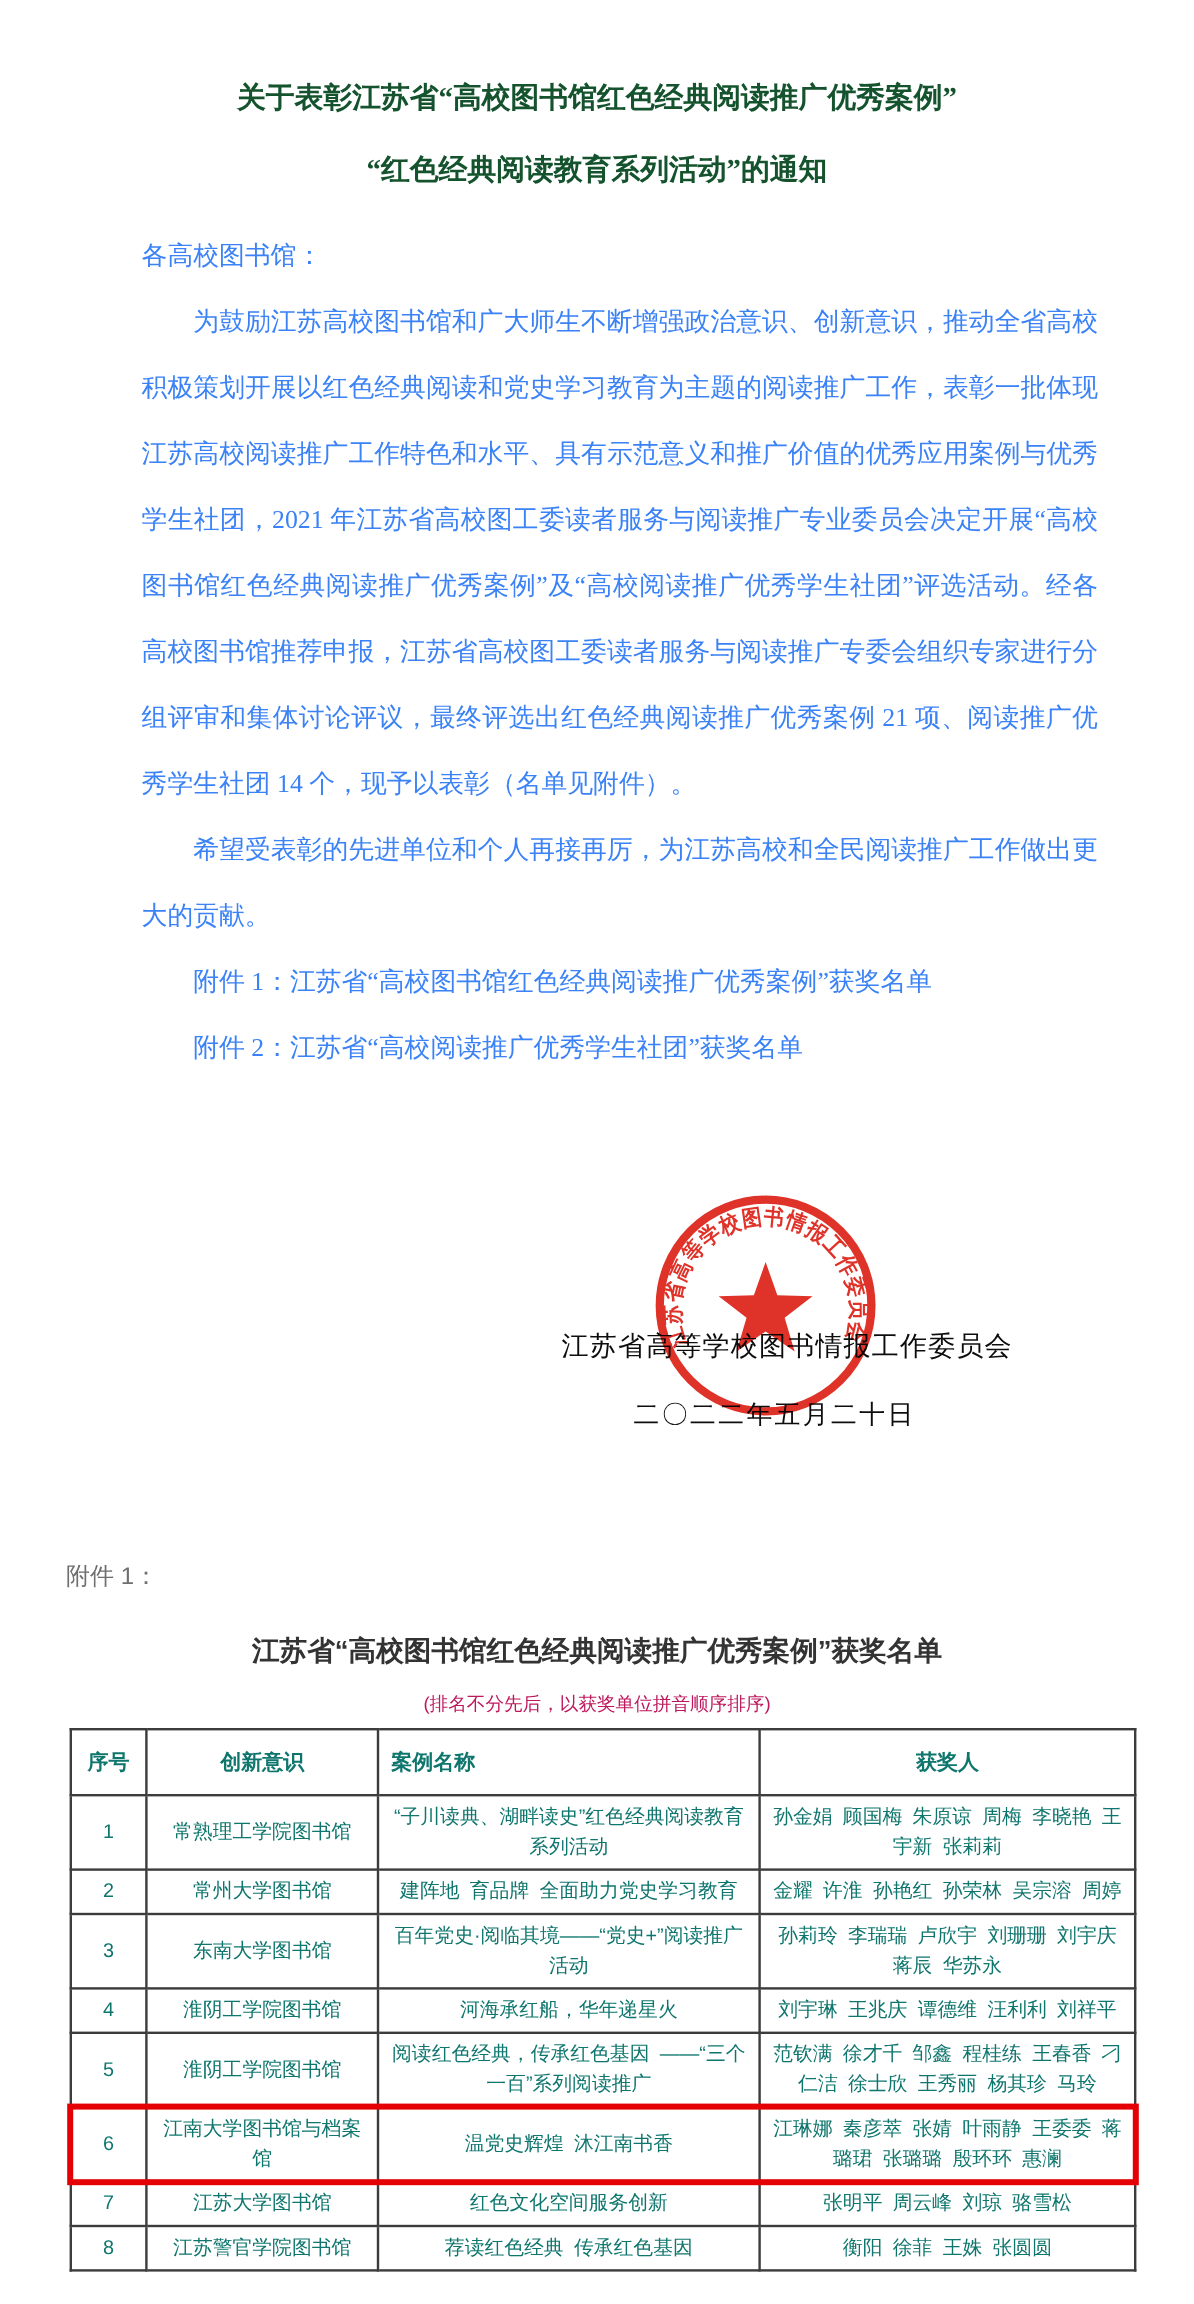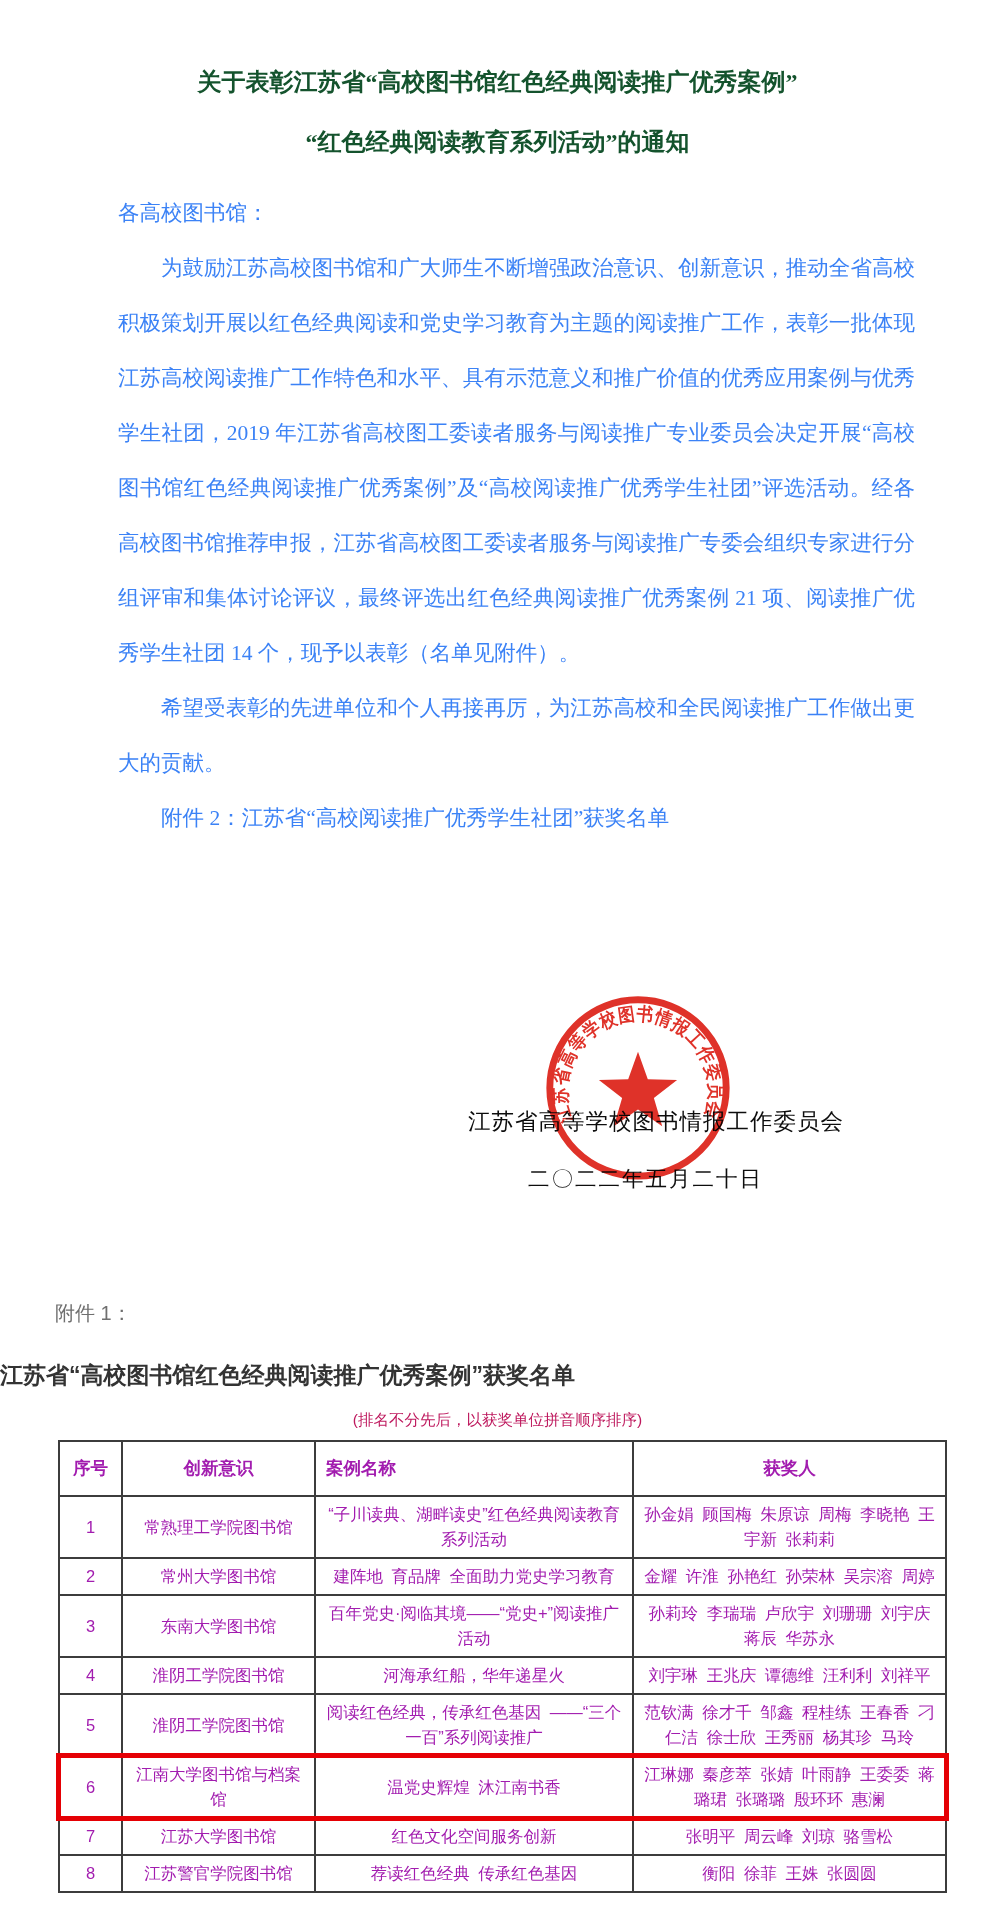--- a/index.html
+++ b/index.html
@@ -47,36 +47,36 @@
     opacity:.93;
   }
   
   .att-label{
     position:absolute;left:55px;top:1300px;
     font-family:"Liberation Sans","DejaVu Sans",sans-serif;
     font-size:20px;color:#6f6f6f;
   }
   .att-title{
     position:absolute;left:0;top:1360px;width:995px;
-    text-align:left;
+    text-align:center;
     font-family:"Liberation Sans","DejaVu Sans",sans-serif;
     font-weight:bold;font-size:23px;color:#333;
   }
   .att-subtitle{
     position:absolute;left:0;top:1410px;width:995px;
     text-align:center;
     font-family:"Liberation Sans","DejaVu Sans",sans-serif;
     font-size:15.5px;color:#be185d;
   }
   table.awards{
     position:absolute;left:58px;top:1440px;
     width:887px;
     border-collapse:collapse;
     font-family:"Liberation Sans","DejaVu Sans",sans-serif;
-    font-size:16.5px;color:#a21caf;
+    font-size:16.5px;color:#0f766e;
     table-layout:fixed;
   }
   table.awards th,table.awards td{
     border:2px solid #3c3c3c;
     line-height:25px;
     vertical-align:middle;
   }
   table.awards th{
     font-size:17.5px;font-weight:bold;padding:14px 10px;
   }
@@ -95,22 +95,23 @@
 
 <div class="page">
 
   <div class="doc-title">
     <div>关于表彰江苏省“高校图书馆红色经典阅读推广优秀案例”</div>
     <div>“红色经典阅读教育系列活动”的通知</div>
   </div>
 
   <div class="letter">
     <p>各高校图书馆：</p>
-    <p class="indent">为鼓励江苏高校图书馆和广大师生不断增强政治意识、创新意识，推动全省高校积极策划开展以红色经典阅读和党史学习教育为主题的阅读推广工作，表彰一批体现江苏高校阅读推广工作特色和水平、具有示范意义和推广价值的优秀应用案例与优秀学生社团，2019 年江苏省高校图工委读者服务与阅读推广专业委员会决定开展“高校图书馆红色经典阅读推广优秀案例”及“高校阅读推广优秀学生社团”评选活动。经各高校图书馆推荐申报，江苏省高校图工委读者服务与阅读推广专委会组织专家进行分组评审和集体讨论评议，最终评选出红色经典阅读推广优秀案例 21 项、阅读推广优秀学生社团 14 个，现予以表彰（名单见附件）。</p>
+    <p class="indent">为鼓励江苏高校图书馆和广大师生不断增强政治意识、创新意识，推动全省高校积极策划开展以红色经典阅读和党史学习教育为主题的阅读推广工作，表彰一批体现江苏高校阅读推广工作特色和水平、具有示范意义和推广价值的优秀应用案例与优秀学生社团，2021 年江苏省高校图工委读者服务与阅读推广专业委员会决定开展“高校图书馆红色经典阅读推广优秀案例”及“高校阅读推广优秀学生社团”评选活动。经各高校图书馆推荐申报，江苏省高校图工委读者服务与阅读推广专委会组织专家进行分组评审和集体讨论评议，最终评选出红色经典阅读推广优秀案例 21 项、阅读推广优秀学生社团 14 个，现予以表彰（名单见附件）。</p>
     <p class="indent">希望受表彰的先进单位和个人再接再厉，为江苏高校和全民阅读推广工作做出更大的贡献。</p>
+    <p class="indent">附件 1：江苏省“高校图书馆红色经典阅读推广优秀案例”获奖名单</p>
     <p class="indent">附件 2：江苏省“高校阅读推广优秀学生社团”获奖名单</p>
   </div>
 
   <div class="signer">江苏省高等学校图书情报工作委员会</div>
   <div class="sign-date">二〇二二年五月二十日</div>
 
   <svg class="seal" viewBox="0 0 200 210">
     <circle cx="100" cy="107" r="90" fill="none" stroke="#dd2218" stroke-width="7"></circle>
     <path id="sealArc" d="M 33,140 A 73,73 0 1 1 167,140" fill="none"></path>
     <text fill="#dd2218" font-size="19" font-weight="bold" letter-spacing="1">

